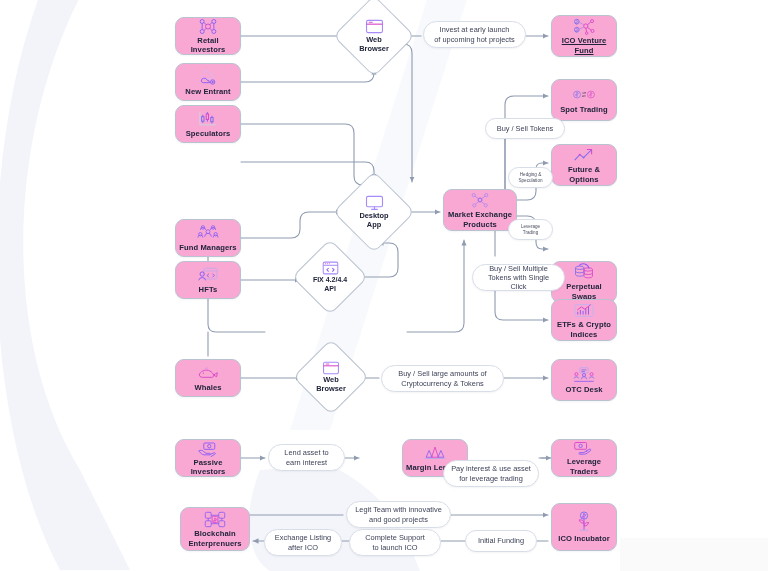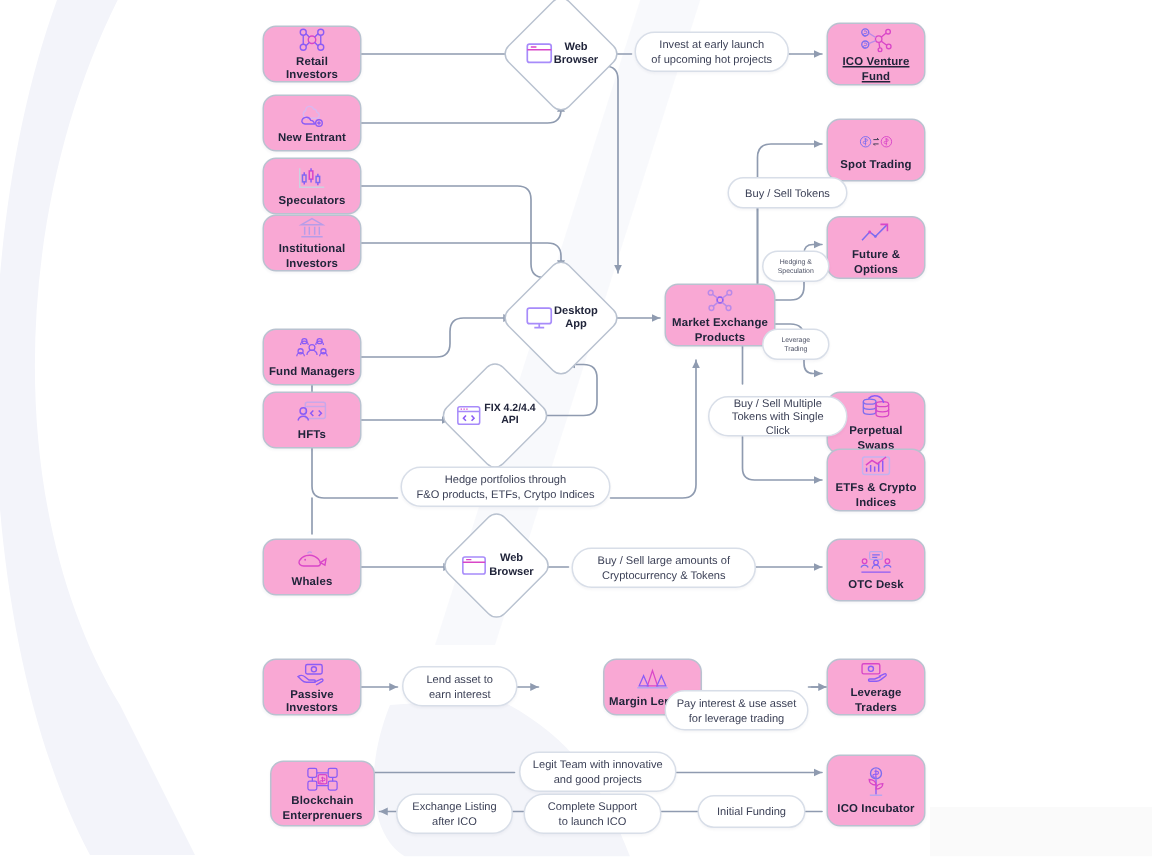--- a/index.html
+++ b/index.html
@@ -30,21 +30,21 @@
   .node .ico svg{display:block;}
   .diamond{
     position:absolute;z-index:2;box-sizing:border-box;
     width:58px;height:58px;background:#ffffff;
     border:1px solid #b9c2d0;border-radius:8px;
     transform:rotate(45deg);
   }
   .dwrap{position:absolute;z-index:2;width:58px;height:58px;}
   .dinner{
     position:absolute;left:-14px;top:4px;width:86px;height:50px;z-index:3;
-    display:flex;flex-direction:row;align-items:center;justify-content:center;
+    display:flex;flex-direction:column;align-items:center;justify-content:center;
     pointer-events:none;
   }
   .dinner .lbl{
     font-size:7.4px;font-weight:bold;line-height:8.8px;color:#20243a;
     text-align:center;white-space:pre-line;
   }
   .dinner .ico{width:20px;height:16px;display:flex;align-items:center;justify-content:center;margin-bottom:1px;}
   .pill{
     position:absolute;z-index:2;box-sizing:border-box;
     background:#ffffff;border:1px solid #d8dee8;border-radius:999px;
@@ -174,33 +174,20 @@
             <rect x="9" y="4" width="2.6" height="6" stroke="#d946c8"></rect>
             <path d="M10.3 2 v2 M10.3 10 v2.5"></path>
             <rect x="14" y="8" width="2.6" height="4.5" stroke="#7c6cf0"></rect>
             <path d="M15.3 6 v2 M15.3 12.5 v2"></path>
           </g>
         </svg>
     </span>
     <span class="lbl">Speculators</span>
   </div>
 
-  <div class="node" style="left:175px;top:143px;width:66px;height:38px;">
-    <span class="ico">
-      <svg width="18" height="16" viewBox="0 0 20 18">
-          <g fill="none" stroke="#b79de8" stroke-width="1.1">
-            <path d="M10 2 L18 6.5 H2 Z"></path>
-            <path d="M4.5 8 v6 M8 8 v6 M12 8 v6 M15.5 8 v6"></path>
-            <path d="M2 15.5 h16"></path>
-          </g>
-        </svg>
-    </span>
-    <span class="lbl">Institutional
-Investors</span>
-  </div>
 
   <div class="node" style="left:175px;top:219px;width:66px;height:38px;">
     <span class="ico">
       <svg width="22" height="17" viewBox="0 0 26 20">
           <g fill="none" stroke="#8b5cf6" stroke-width="1">
             <circle cx="7" cy="4" r="2"></circle>
             <circle cx="19" cy="4" r="2"></circle>
             <circle cx="13" cy="9" r="2.3"></circle>
             <circle cx="4" cy="12" r="2"></circle>
             <circle cx="22" cy="12" r="2"></circle>
@@ -499,22 +486,20 @@
 
   <div class="pill" style="left:423px;top:21px;width:103px;height:27px;"><span>Invest at early launch
 of upcoming hot projects</span></div>
   <div class="pill" style="left:485px;top:118px;width:80px;height:21px;"><span>Buy / Sell Tokens</span></div>
   <div class="pill tiny" style="left:508px;top:167px;width:45px;height:21px;"><span>Hedging &amp;
 Speculation</span></div>
   <div class="pill tiny" style="left:508px;top:219px;width:45px;height:21px;"><span>Leverage
 Trading</span></div>
   <div class="pill" style="left:472px;top:264px;width:93px;height:27px;"><span>Buy / Sell Multiple
 Tokens with Single Click</span></div>
-  <div class="pill" style="left:267px;top:311px;width:140px;height:27px;"><span>Hedge portfolios through
-F&amp;O products, ETFs, Crytpo Indices</span></div>
   <div class="pill" style="left:381px;top:365px;width:123px;height:27px;"><span>Buy / Sell large amounts of
 Cryptocurrency &amp; Tokens</span></div>
   <div class="pill" style="left:268px;top:444px;width:77px;height:27px;"><span>Lend asset to
 earn interest</span></div>
   <div class="pill" style="left:443px;top:460px;width:96px;height:27px;"><span>Pay interest &amp; use asset
 for leverage trading</span></div>
   <div class="pill" style="left:346px;top:501px;width:105px;height:27px;"><span>Legit Team with innovative
 and good projects</span></div>
   <div class="pill" style="left:465px;top:530px;width:72px;height:22px;"><span>Initial Funding</span></div>
   <div class="pill" style="left:349px;top:529px;width:92px;height:27px;"><span>Complete Support

